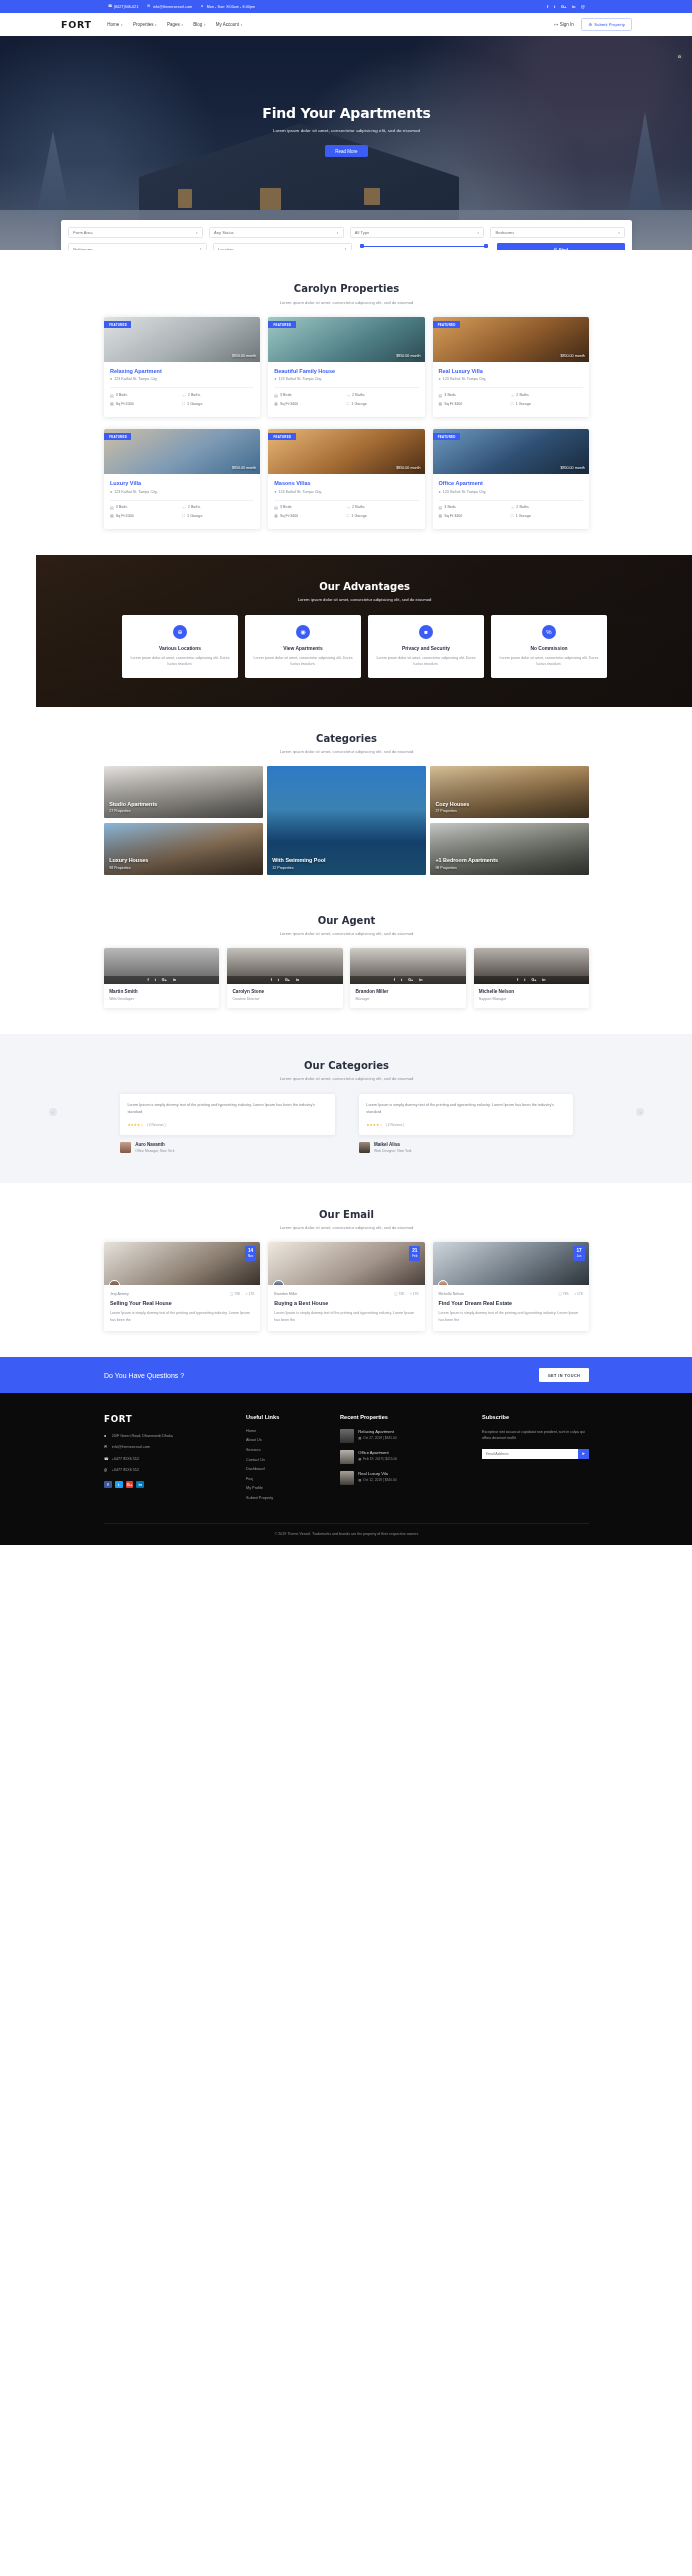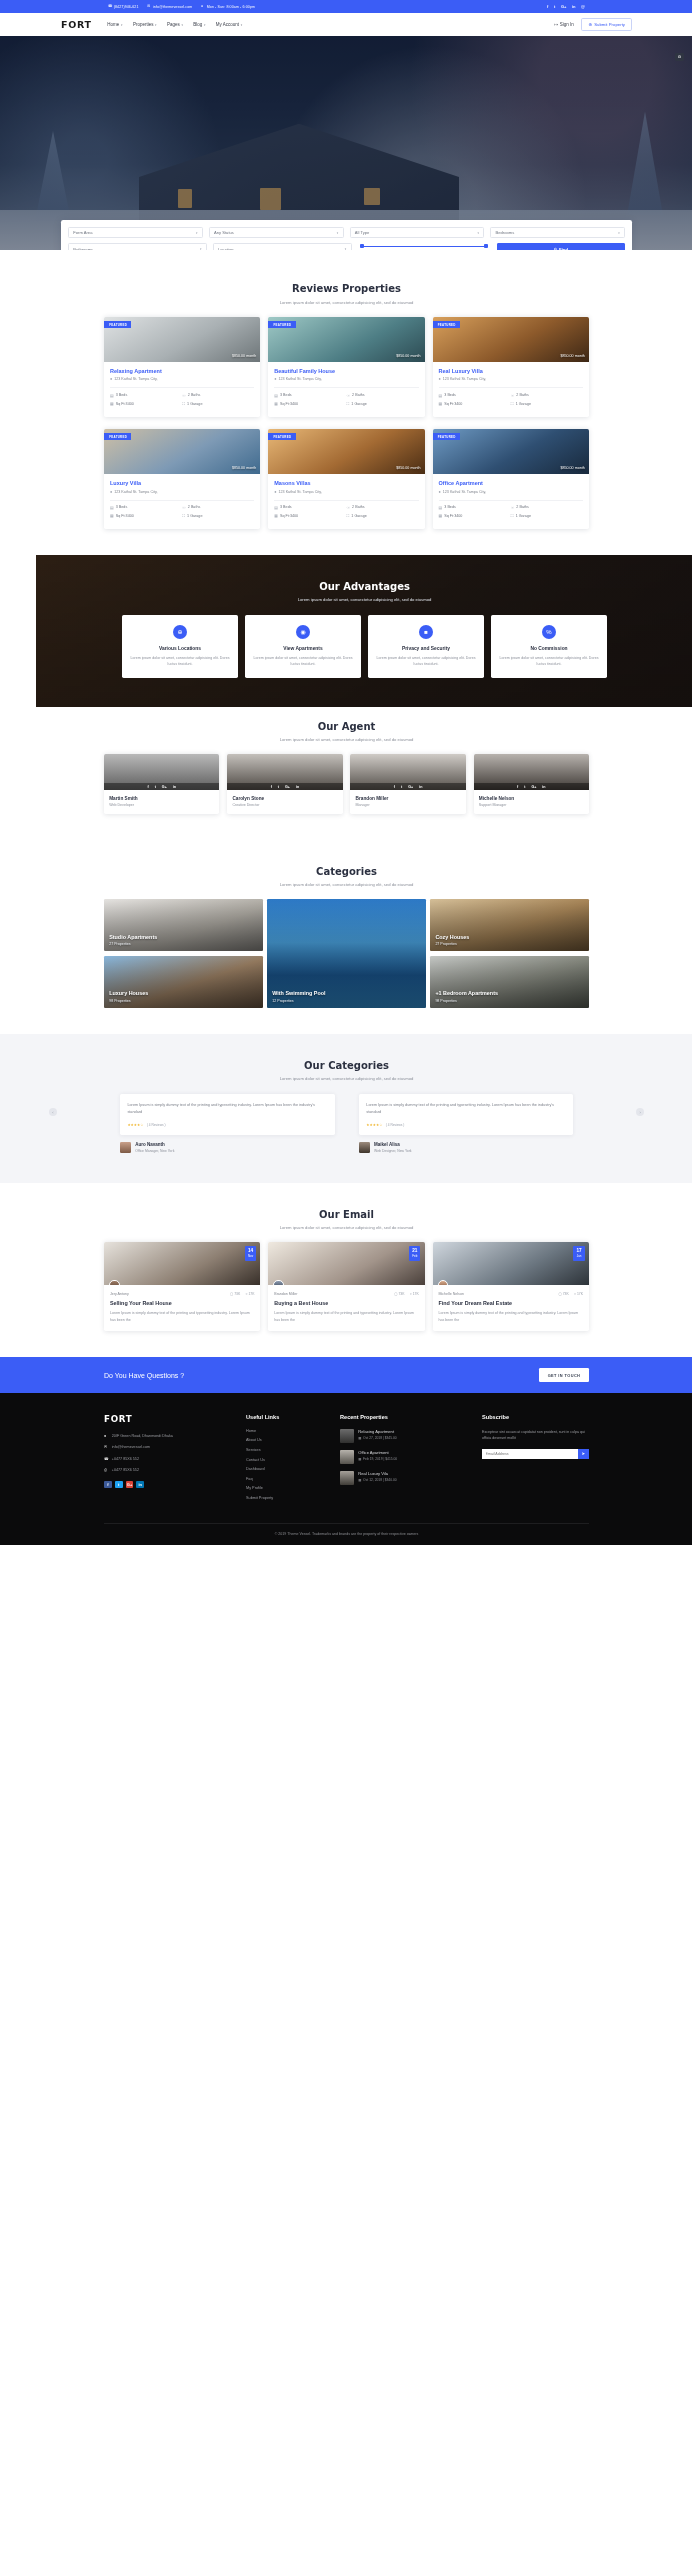--- a/index.html
+++ b/index.html
@@ -234,20 +234,25 @@
     <div class="hero-bg"></div>
     <div class="hero-tree" style="left:35px"></div>
     <div class="hero-tree" style="right:30px;bottom:35px;height:104px"></div>
     <div class="hero-house"></div>
     <div class="hero-win" style="left:178px;bottom:42px;width:14px;height:19px"></div>
     <div class="hero-win" style="left:260px;bottom:40px;width:21px;height:22.5px"></div>
     <div class="hero-win" style="left:364px;bottom:45px;width:15.6px;height:17.3px"></div>
     <div class="hero-snow"></div>
     <div class="hero-overlay"></div>
     <div class="side-btn">⚙</div>
+    <div class="hero-inner">
+      <div class="hero-title">Find Your Apartments</div>
+      <div class="hero-sub">Lorem ipsum dolor sit amet, consectetur adipisicing elit, sed do eiusmod</div>
+      <div class="hero-btn">Read More</div>
+    </div>
 
     <div class="searchwrap">
       <div class="searchbox">
         <div class="srow">
           <div class="sfield">
               <span>Form Area</span>
               <span class="caret2">▾</span>
             </div>
           <div class="sfield">
               <span>Any Status</span>
@@ -285,21 +290,21 @@
               <span>⚲</span>
               <span>Find</span>
             </div>
         </div>
       </div>
     </div>
   </div>
 
   <div class="section" style="padding-top:33px">
     <div class="container">
-      <div class="sec-title">Reviews Properties</div>
+      <div class="sec-title">Carolyn Properties</div>
       <div class="sec-sub">Lorem ipsum dolor sit amet, consectetur adipisicing elit, sed do eiusmod</div>
 
       <div class="grid3">
         <div class="pcard">
           <div class="pimg" style="background:linear-gradient(150deg,#dfe2e3,#a9b0b3 55%,#6d7578)">
             <div class="badge">FEATURED</div>
             <div class="price"><span>$850.00</span> <span>month</span></div>
           </div>
           <div class="pbody">
             <div class="ptitle">Relaxing Apartment</div>
@@ -510,20 +515,64 @@
         </div>
         <div class="acard">
           <div class="acircle">■</div>
           <div class="atitle">Privacy and Security</div>
           <div class="adesc">Lorem ipsum dolor sit amet, consectetur adipisicing elit. Dores luctus tincidunt.</div>
         </div>
         <div class="acard">
           <div class="acircle">%</div>
           <div class="atitle">No Commission</div>
           <div class="adesc">Lorem ipsum dolor sit amet, consectetur adipisicing elit. Dores luctus tincidunt.</div>
+        </div>
+      </div>
+    </div>
+  </div>
+
+  <div class="section">
+    <div class="container">
+      <div class="sec-title">Categories</div>
+      <div class="sec-sub">Lorem ipsum dolor sit amet, consectetur adipisicing elit, sed do eiusmod</div>
+      <div class="cat-grid">
+        <div class="cat" style="background:linear-gradient(160deg,#f1efec,#b9b5ad 60%,#7c7a76)">
+          <div class="cat-ov"></div>
+          <div class="cat-txt">
+            <div class="cat-name">Studio Apartments</div>
+            <div class="cat-cnt">27 Properties</div>
+          </div>
+        </div>
+        <div class="cat tall" style="background:linear-gradient(#2f7fd0 0%,#4aa3e0 40%,#1d5f9e 70%,#2e86c4 100%)">
+          <div class="cat-ov"></div>
+          <div class="cat-txt">
+            <div class="cat-name">With Swimming Pool</div>
+            <div class="cat-cnt">12 Properties</div>
+          </div>
+        </div>
+        <div class="cat" style="background:linear-gradient(160deg,#e0c9a0,#b08c5c 55%,#6a5233)">
+          <div class="cat-ov"></div>
+          <div class="cat-txt">
+            <div class="cat-name">Cozy Houses</div>
+            <div class="cat-cnt">27 Properties</div>
+          </div>
+        </div>
+        <div class="cat" style="background:linear-gradient(160deg,#8fc0e8,#a08467 55%,#5c4a39)">
+          <div class="cat-ov"></div>
+          <div class="cat-txt">
+            <div class="cat-name">Luxury Houses</div>
+            <div class="cat-cnt">98 Properties</div>
+          </div>
+        </div>
+        <div class="cat" style="background:linear-gradient(160deg,#cfd2cf,#8d9086 55%,#4f544c)">
+          <div class="cat-ov"></div>
+          <div class="cat-txt">
+            <div class="cat-name">+1 Bedroom Apartments</div>
+            <div class="cat-cnt">98 Properties</div>
+          </div>
         </div>
       </div>
     </div>
   </div>
 
   <div class="section" style="padding-top:14px">
     <div class="container">
       <div class="sec-title">Our Agent</div>
       <div class="sec-sub">Lorem ipsum dolor sit amet, consectetur adipisicing elit, sed do eiusmod</div>
       <div class="ag-grid">
@@ -580,64 +629,20 @@
           </div>
           <div class="ag-body">
             <div class="ag-name">Michelle Nelson</div>
             <div class="ag-role">Support Manager</div>
           </div>
         </div>
       </div>
     </div>
   </div>
 
-  <div class="section">
-    <div class="container">
-      <div class="sec-title">Categories</div>
-      <div class="sec-sub">Lorem ipsum dolor sit amet, consectetur adipisicing elit, sed do eiusmod</div>
-      <div class="cat-grid">
-        <div class="cat" style="background:linear-gradient(160deg,#f1efec,#b9b5ad 60%,#7c7a76)">
-          <div class="cat-ov"></div>
-          <div class="cat-txt">
-            <div class="cat-name">Studio Apartments</div>
-            <div class="cat-cnt">27 Properties</div>
-          </div>
-        </div>
-        <div class="cat tall" style="background:linear-gradient(#2f7fd0 0%,#4aa3e0 40%,#1d5f9e 70%,#2e86c4 100%)">
-          <div class="cat-ov"></div>
-          <div class="cat-txt">
-            <div class="cat-name">With Swimming Pool</div>
-            <div class="cat-cnt">12 Properties</div>
-          </div>
-        </div>
-        <div class="cat" style="background:linear-gradient(160deg,#e0c9a0,#b08c5c 55%,#6a5233)">
-          <div class="cat-ov"></div>
-          <div class="cat-txt">
-            <div class="cat-name">Cozy Houses</div>
-            <div class="cat-cnt">27 Properties</div>
-          </div>
-        </div>
-        <div class="cat" style="background:linear-gradient(160deg,#8fc0e8,#a08467 55%,#5c4a39)">
-          <div class="cat-ov"></div>
-          <div class="cat-txt">
-            <div class="cat-name">Luxury Houses</div>
-            <div class="cat-cnt">98 Properties</div>
-          </div>
-        </div>
-        <div class="cat" style="background:linear-gradient(160deg,#cfd2cf,#8d9086 55%,#4f544c)">
-          <div class="cat-ov"></div>
-          <div class="cat-txt">
-            <div class="cat-name">+1 Bedroom Apartments</div>
-            <div class="cat-cnt">98 Properties</div>
-          </div>
-        </div>
-      </div>
-    </div>
-  </div>
-
   <div class="testi">
     <div class="container">
       <div class="sec-title">Our Categories</div>
       <div class="sec-sub">Lorem ipsum dolor sit amet, consectetur adipisicing elit, sed do eiusmod</div>
       <div class="tgrid">
         <div class="tcard">
           <div class="tbubble">
             <div class="ttext">Lorem Ipsum is simply dummy text of the printing and typesetting industry. Lorem Ipsum has been the industry's standard</div>
             <div class="tstars">
               <span>★★★★☆</span>

